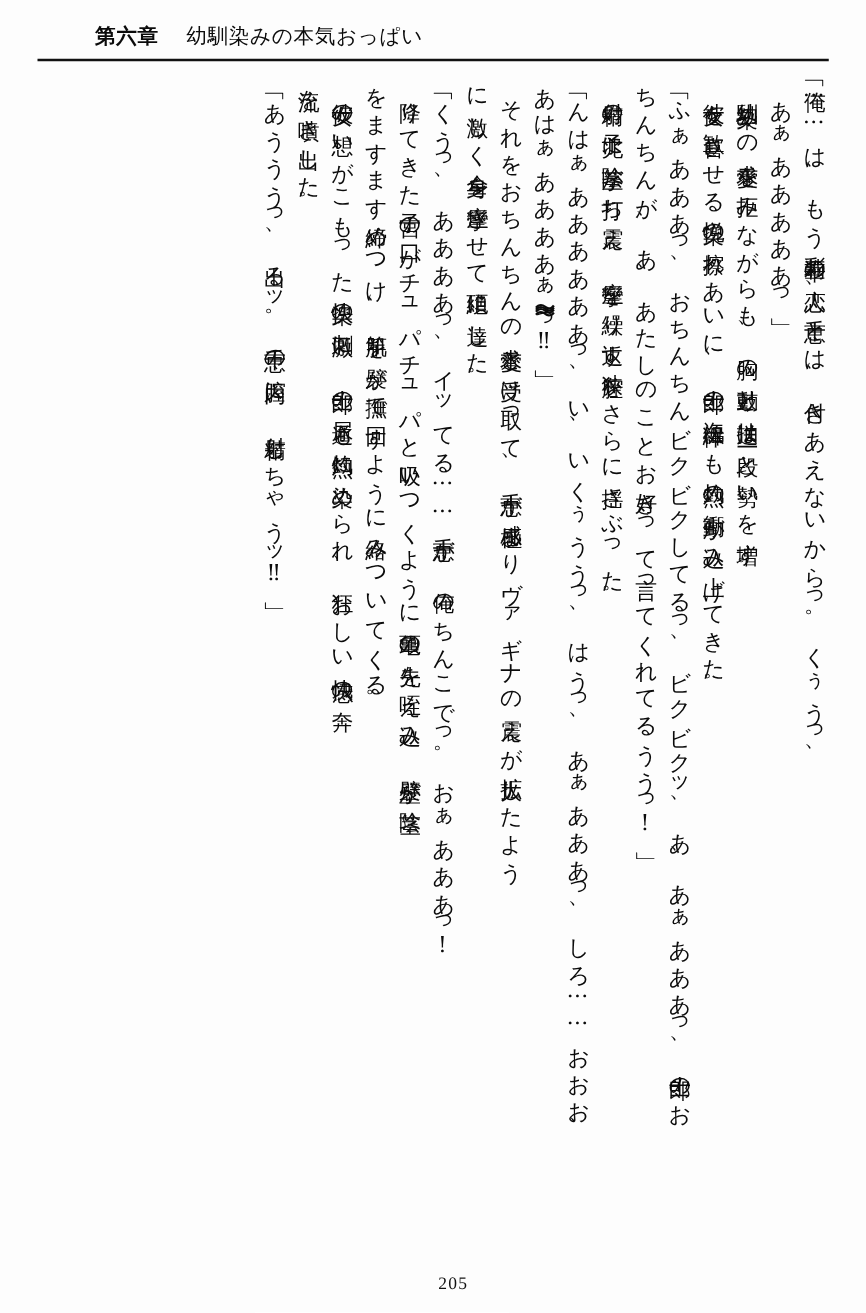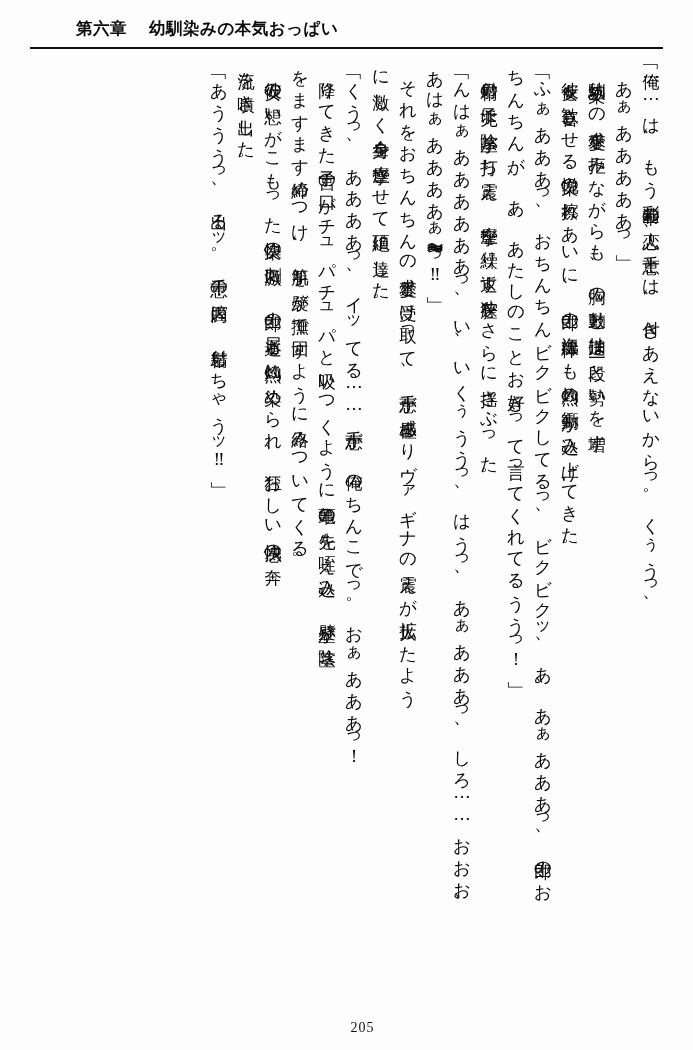--- a/index.html
+++ b/index.html
@@ -31,21 +31,21 @@
     gap: 22px;
     font-size: 16.5px;
     letter-spacing: 0.5px;
     white-space: nowrap;
     margin-left: 32px;
   }
   #header .chapter-num {
     font-weight: 600;
   }
   #header .chapter-title {
-    font-weight: 700;
+    font-weight: 400;
   }
   #rule {
     position: absolute;
     top: 47px;
     left: 30px;
     right: 30px;
     height: 2px;
     background: #111;
   }
 

